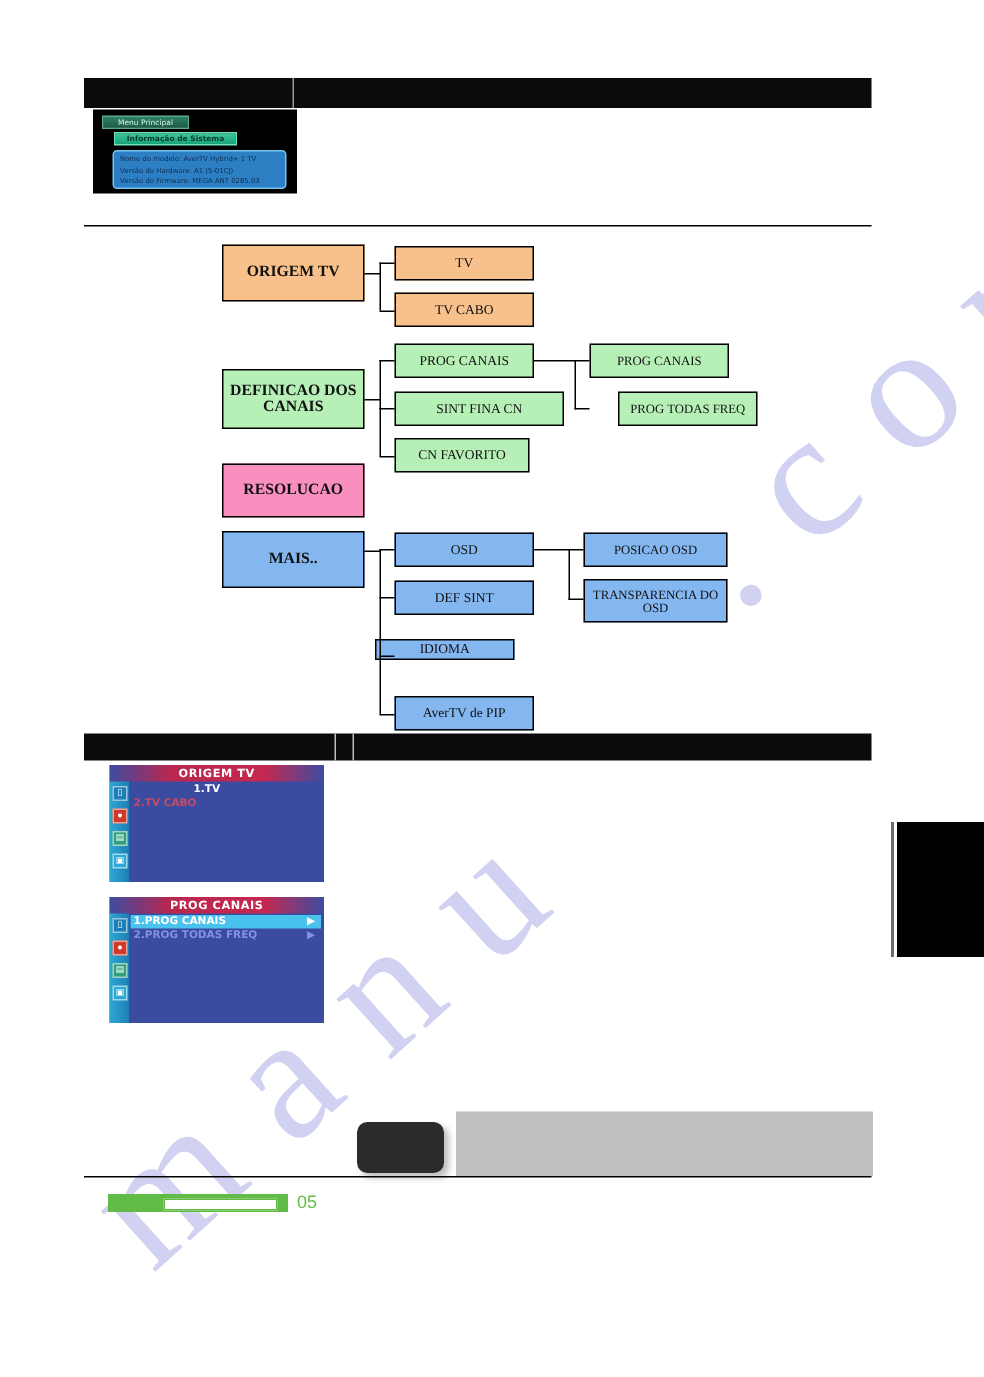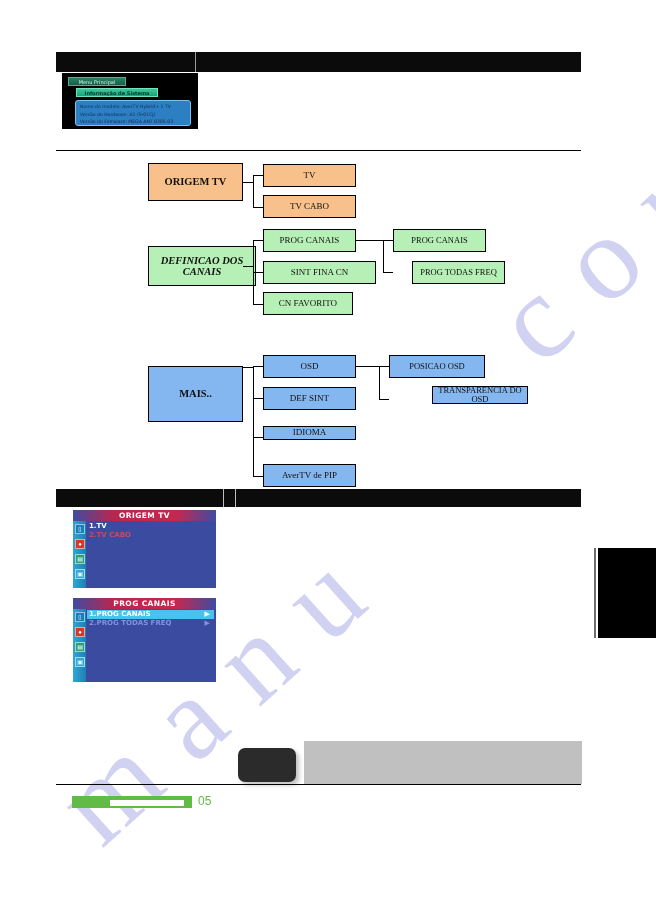--- a/index.html
+++ b/index.html
@@ -191,21 +191,21 @@
     font-weight: bold;
     font-size: 7px;
     line-height: 9px;
     padding-left: 2px;
     white-space: nowrap;
   }
   .osd-cap .item .arrow {
     position: absolute; right: 4px; top: 0;
     font-size: 7px; line-height: 9px;
   }
-  .it-white { color: #ffffff; }
+  .it-white { color: #ffffff; margin-left: 40px; }
   .it-red   { color: #c44b66; }
   .it-sel   { color: #ffffff; background: #49c3ee; }
   .it-dim   { color: #7f93e0; }
 
   .cap-a { left: 73px; top: 510px; width: 143px; height: 78px; }
   .cap-b { left: 73px; top: 598px; width: 143px; height: 84px; }
 
   
   .edge-tab {
     position: absolute;
@@ -288,52 +288,53 @@
   <div class="diagram">
 
     <div class="node n-orange lvl1" style="left:148px;top:163px;width:95px;height:38px;">ORIGEM TV</div>
     <div class="node n-orange lvl2" style="left:263px;top:164px;width:93px;height:23px;">TV</div>
     <div class="node n-orange lvl2" style="left:263px;top:195px;width:93px;height:23px;">TV CABO</div>
     <div class="conn h" style="left:243px;top:182px;width:11px;"></div>
     <div class="conn v" style="left:253px;top:175px;height:32px;"></div>
     <div class="conn h" style="left:253px;top:175px;width:10px;"></div>
     <div class="conn h" style="left:253px;top:207px;width:10px;"></div>
 
-    <div class="node n-green lvl1" style="left:148px;top:246px;width:108px;height:40px;font-style:italic;">DEFINICAO DOS CANAIS</div>
+    <div class="node n-green lvl1" style="left:148px;top:246px;width:95px;height:40px;">DEFINICAO DOS CANAIS</div>
     <div class="node n-green lvl2" style="left:263px;top:229px;width:93px;height:23px;">PROG CANAIS</div>
     <div class="node n-green lvl2" style="left:263px;top:261px;width:113px;height:23px;">SINT FINA CN</div>
     <div class="node n-green lvl2" style="left:263px;top:292px;width:90px;height:23px;">CN FAVORITO</div>
     <div class="conn h" style="left:243px;top:266px;width:11px;"></div>
     <div class="conn v" style="left:253px;top:240px;height:64px;"></div>
     <div class="conn h" style="left:253px;top:240px;width:10px;"></div>
     <div class="conn h" style="left:253px;top:272px;width:10px;"></div>
     <div class="conn h" style="left:253px;top:304px;width:10px;"></div>
 
     <div class="node n-green lvl3" style="left:393px;top:229px;width:93px;height:23px;">PROG CANAIS</div>
     <div class="node n-green lvl3" style="left:412px;top:261px;width:93px;height:23px;">PROG TODAS FREQ</div>
     <div class="conn h" style="left:356px;top:240px;width:28px;"></div>
     <div class="conn v" style="left:383px;top:240px;height:33px;"></div>
     <div class="conn h" style="left:383px;top:240px;width:10px;"></div>
     <div class="conn h" style="left:383px;top:272px;width:10px;"></div>
 
-
-    <div class="node n-blue lvl1" style="left:148px;top:366px;width:95px;height:56px;">MAIS..</div>
+    <div class="node n-pink lvl1" style="left:148px;top:309px;width:95px;height:36px;">RESOLUCAO</div>
+
+    <div class="node n-blue lvl1" style="left:148px;top:354px;width:95px;height:38px;">MAIS..</div>
     <div class="node n-blue lvl2" style="left:263px;top:355px;width:93px;height:23px;">OSD</div>
     <div class="node n-blue lvl2" style="left:263px;top:387px;width:93px;height:23px;">DEF SINT</div>
-    <div class="node n-blue lvl2" style="left:263px;top:426px;width:93px;height:14px;">IDIOMA</div>
+    <div class="node n-blue lvl2" style="left:250px;top:426px;width:93px;height:14px;">IDIOMA</div>
     <div class="node n-blue lvl2" style="left:263px;top:464px;width:93px;height:23px;">AverTV de PIP</div>
     <div class="conn h" style="left:243px;top:367px;width:11px;"></div>
     <div class="conn v" style="left:253px;top:366px;height:110px;"></div>
     <div class="conn h" style="left:253px;top:366px;width:10px;"></div>
     <div class="conn h" style="left:253px;top:398px;width:10px;"></div>
     <div class="conn h" style="left:253px;top:437px;width:10px;"></div>
     <div class="conn h" style="left:253px;top:476px;width:10px;"></div>
 
     <div class="node n-blue lvl3" style="left:389px;top:355px;width:96px;height:23px;">POSICAO OSD</div>
-    <div class="node n-blue lvl3" style="left:389px;top:386px;width:96px;height:18px;margin-left:43px;">TRANSPARENCIA DO OSD</div>
+    <div class="node n-blue lvl3" style="left:389px;top:386px;width:96px;height:29px;">TRANSPARENCIA DO OSD</div>
     <div class="conn h" style="left:356px;top:366px;width:24px;"></div>
     <div class="conn v" style="left:379px;top:366px;height:34px;"></div>
     <div class="conn h" style="left:379px;top:366px;width:10px;"></div>
     <div class="conn h" style="left:379px;top:399px;width:10px;"></div>
   </div>
 
   <div class="blackbar bar-mid"></div>
   <div class="bar-divider div-mid-a"></div>
   <div class="bar-divider div-mid-b"></div>
 

